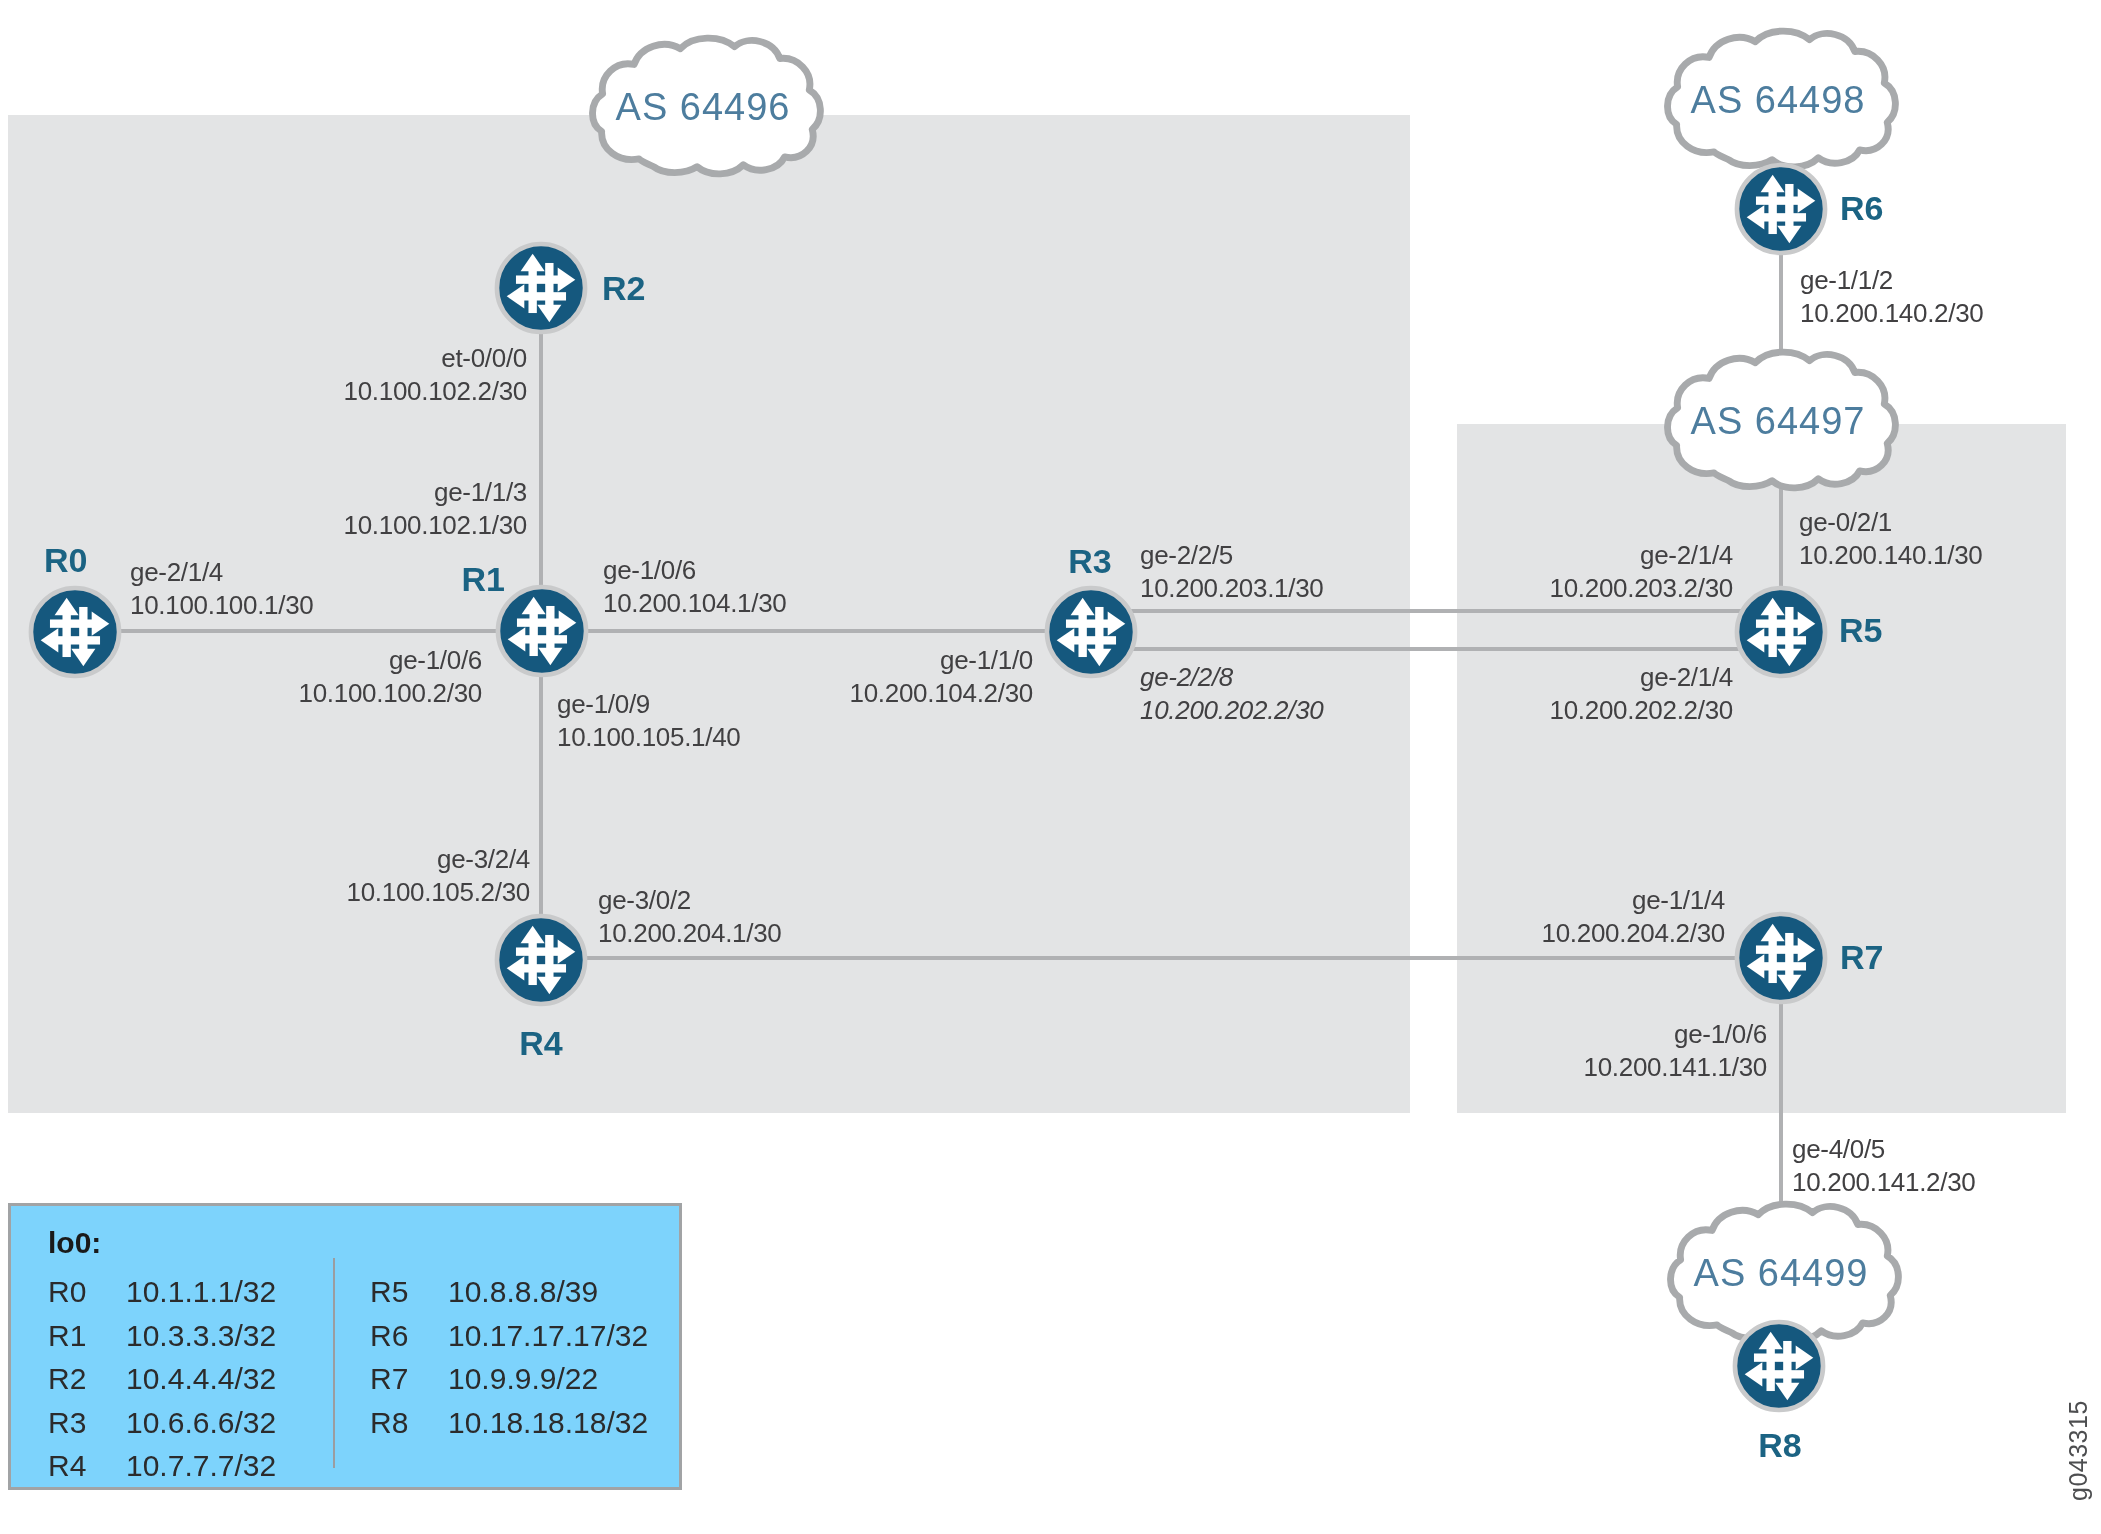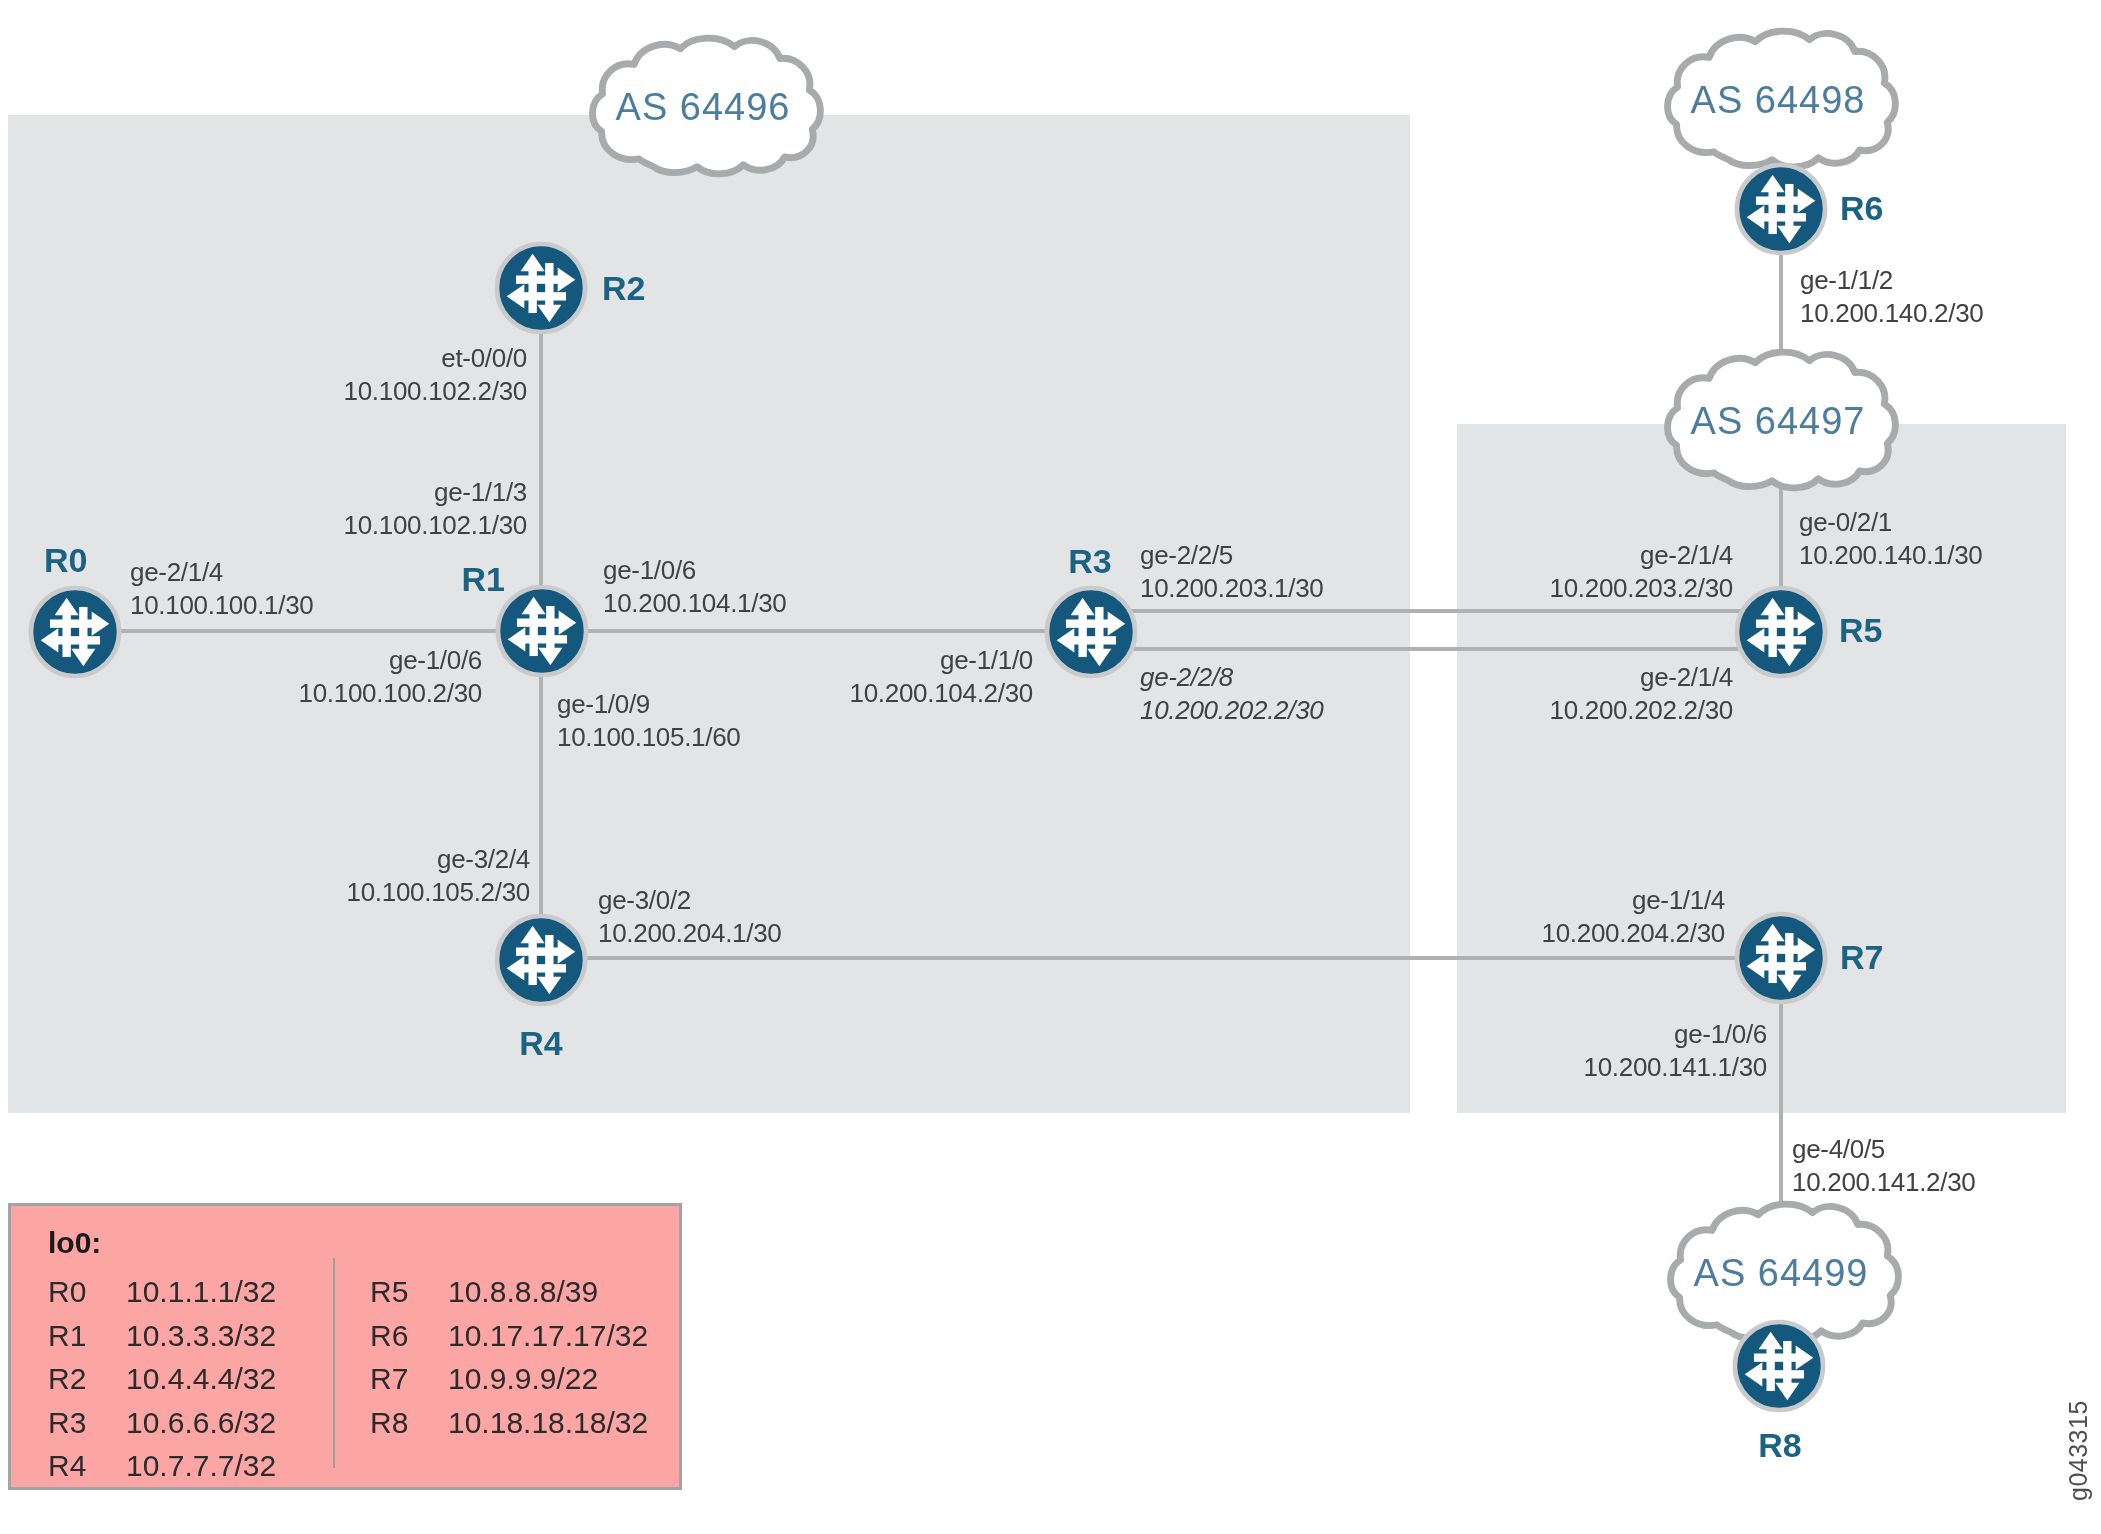--- a/index.html
+++ b/index.html
@@ -25,21 +25,21 @@
     position:absolute; color:#1b6383; font-size:34px; font-weight:bold;
     white-space:nowrap; line-height:1;
   }
   .iface-label {
     position:absolute; color:#414042; font-size:26px; line-height:33px;
     letter-spacing:-0.3px; white-space:nowrap;
   }
   .iface-label.right { text-align:right; }
   .legend {
     position:absolute; left:8px; top:1203px; width:674px; height:287px;
-    background:#fca5a5; border:3px solid #a1a3a5;
+    background:#7dd3fc; border:3px solid #a1a3a5;
   }
   .legend-title {
     position:absolute; left:37px; top:20px;
     font-size:30px; font-weight:bold; color:#1a1a1a;
   }
   .legend-divider {
     position:absolute; left:322px; top:52px; width:2px; height:210px;
     background:#9b9da0;
   }
   .legend-col { position:absolute; top:63px;margin-top:6px; }
@@ -252,21 +252,21 @@
       <div class="iface-label right" style="right: 1619px; top: 644px;">
         <div class="">ge-1/0/6</div>
         <div class="">10.100.100.2/30</div>
       </div>
       <div class="iface-label" style="left: 603px; top: 554px;">
         <div class="">ge-1/0/6</div>
         <div class="">10.200.104.1/30</div>
       </div>
       <div class="iface-label" style="left: 557px; top: 688px;">
         <div class="">ge-1/0/9</div>
-        <div class="">10.100.105.1/60</div>
+        <div class="">10.100.105.1/40</div>
       </div>
       <div class="iface-label right" style="right: 1068px; top: 644px;">
         <div class="">ge-1/1/0</div>
         <div class="">10.200.104.2/30</div>
       </div>
       <div class="iface-label" style="left: 1140px; top: 539px;">
         <div class="">ge-2/2/5</div>
         <div class="">10.200.203.1/30</div>
       </div>
       <div class="iface-label" style="left: 1140px; top: 661px; font-style: italic;">

